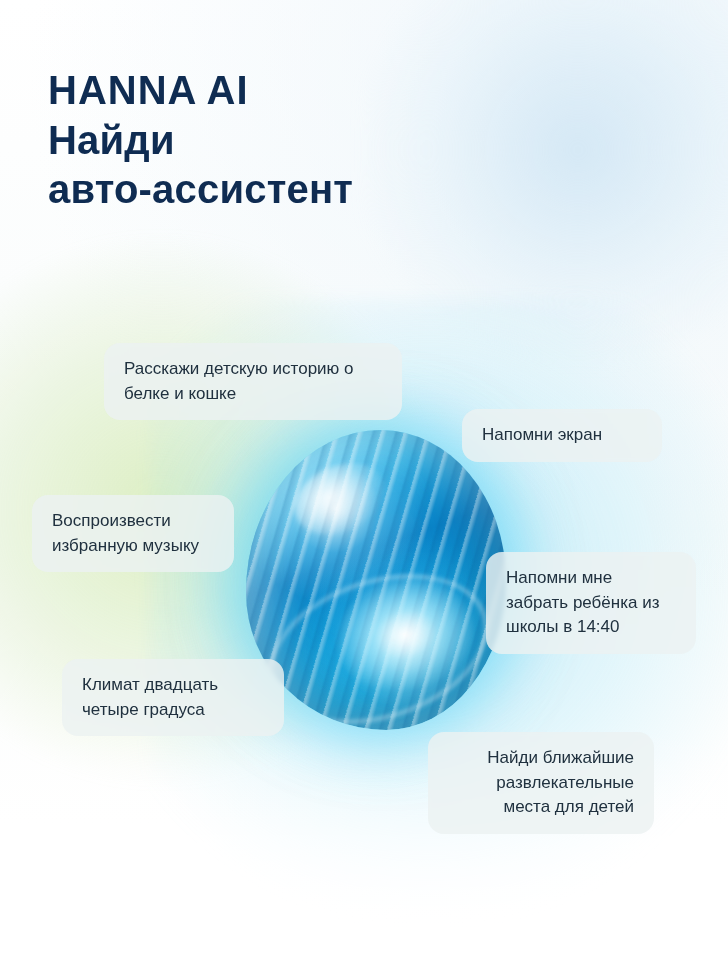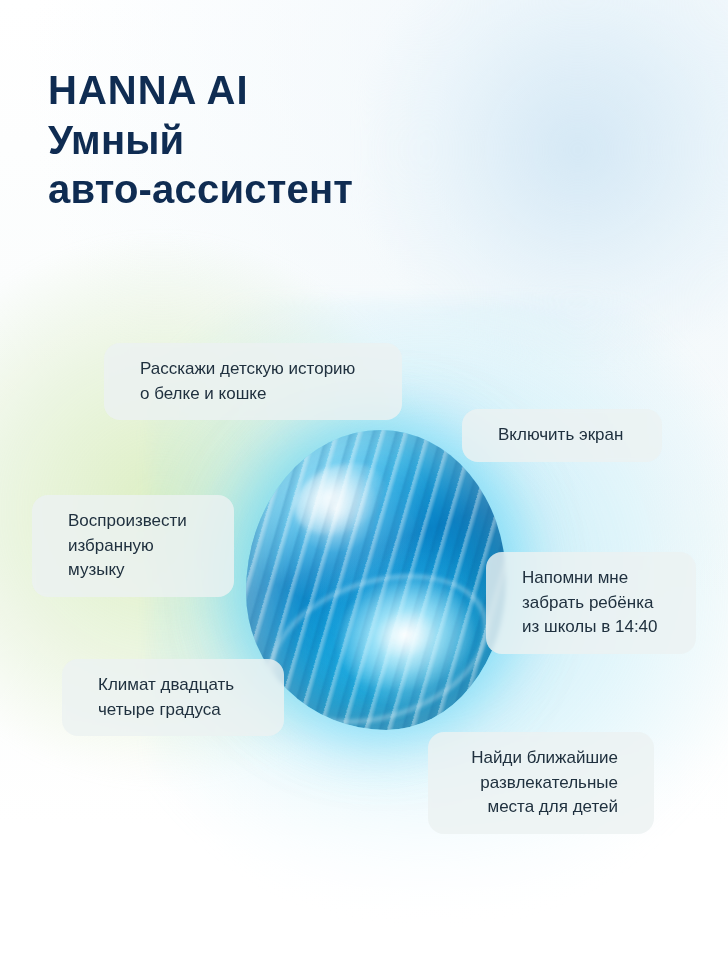--- a/index.html
+++ b/index.html
@@ -169,21 +169,21 @@
 
   
   .chip {
     position: absolute;
     z-index: 7;
     border-radius: 16px;
     background: rgba(236,241,241,0.82);
     color: #20313f;
     font-size: 17px;
     line-height: 1.45;
-    padding: 14px 36px;
+    padding: 14px 20px;
     box-sizing: border-box;
     backdrop-filter: blur(2px);
   }
   .chip.c-story   { left: 104px; top: 343px; width: 298px; }
   .chip.c-screen  { left: 462px; top: 409px; width: 200px; }
   .chip.c-music   { left: 32px;  top: 495px; width: 202px; }
   .chip.c-remind  { left: 486px; top: 552px; width: 210px; }
   .chip.c-climate { left: 62px;  top: 659px; width: 222px; }
   .chip.c-route   { left: 126px; top: 757px; width: 232px; text-align: center; }
   .chip.c-places  { left: 428px; top: 732px; width: 226px; text-align: right; }
@@ -193,35 +193,35 @@
 
 <div class="poster">
 
   <div class="bg-base"></div>
   <div class="wash-top-blue"></div>
   <div class="wash-green"></div>
   <div class="wash-cyan"></div>
 
   <div class="heading">
     <div class="line line-1">HANNA AI</div>
-    <div class="line line-2">Умный</div>
+    <div class="line line-2">Найди</div>
     <div class="line line-3">авто-ассистент</div>
   </div>
 
   <div class="orb-wrap">
     <div class="orb-glow"></div>
     <div class="orb">
       <div class="orb-stripes"></div>
       <div class="orb-swirl"></div>
       <div class="orb-swirl2"></div>
       <div class="orb-highlight"></div>
     </div>
   </div>
 
   <div class="chip c-story">Расскажи детскую историю о белке и кошке</div>
-  <div class="chip c-screen">Включить экран</div>
+  <div class="chip c-screen">Напомни экран</div>
   <div class="chip c-music">Воспроизвести избранную музыку</div>
   <div class="chip c-remind">Напомни мне забрать ребёнка из школы в 14:40</div>
   <div class="chip c-climate">Климат двадцать четыре градуса</div>
   <div class="chip c-places">Найди ближайшие развлекательные места для детей</div>
 
   <div class="wash-bottom"></div>
 </div>
 
 </body></html>

